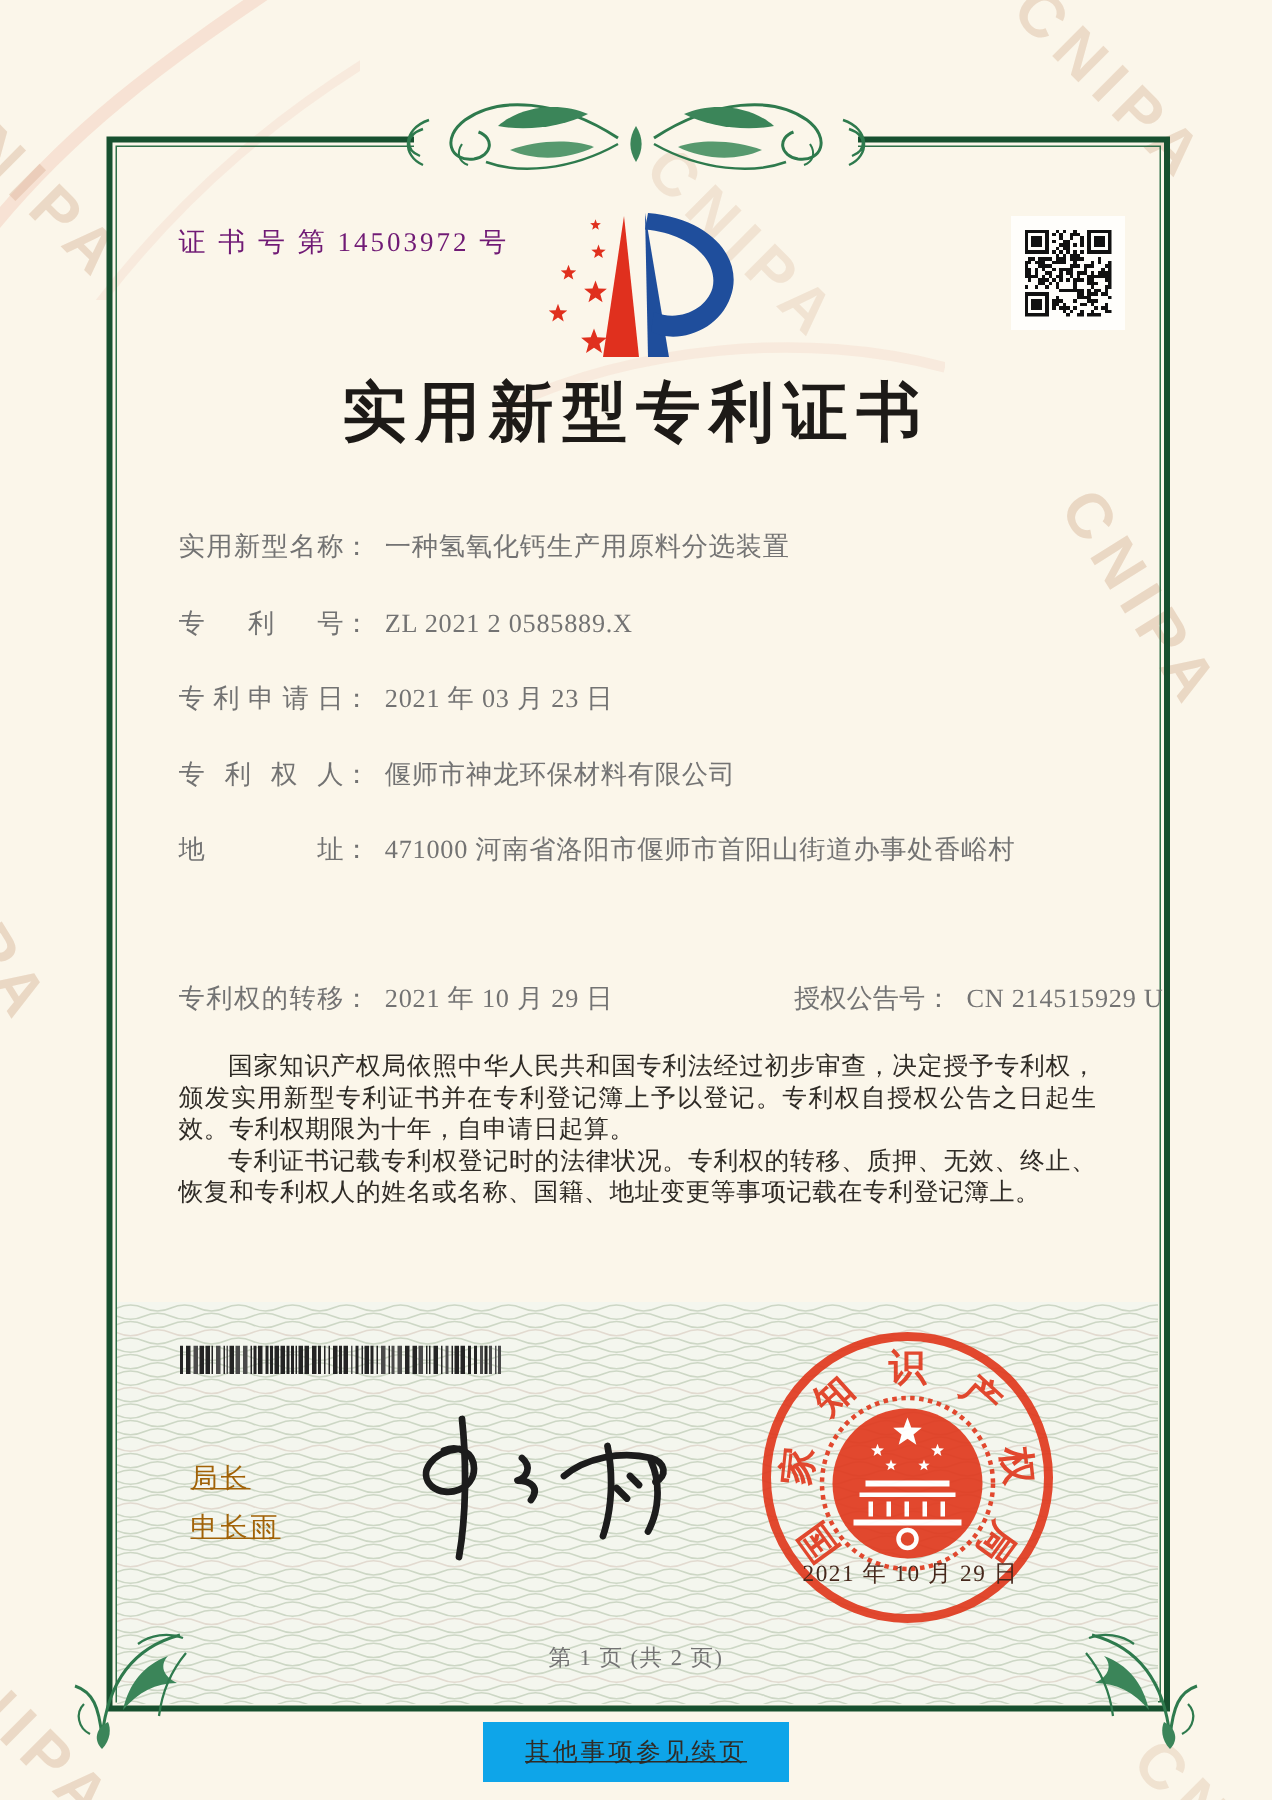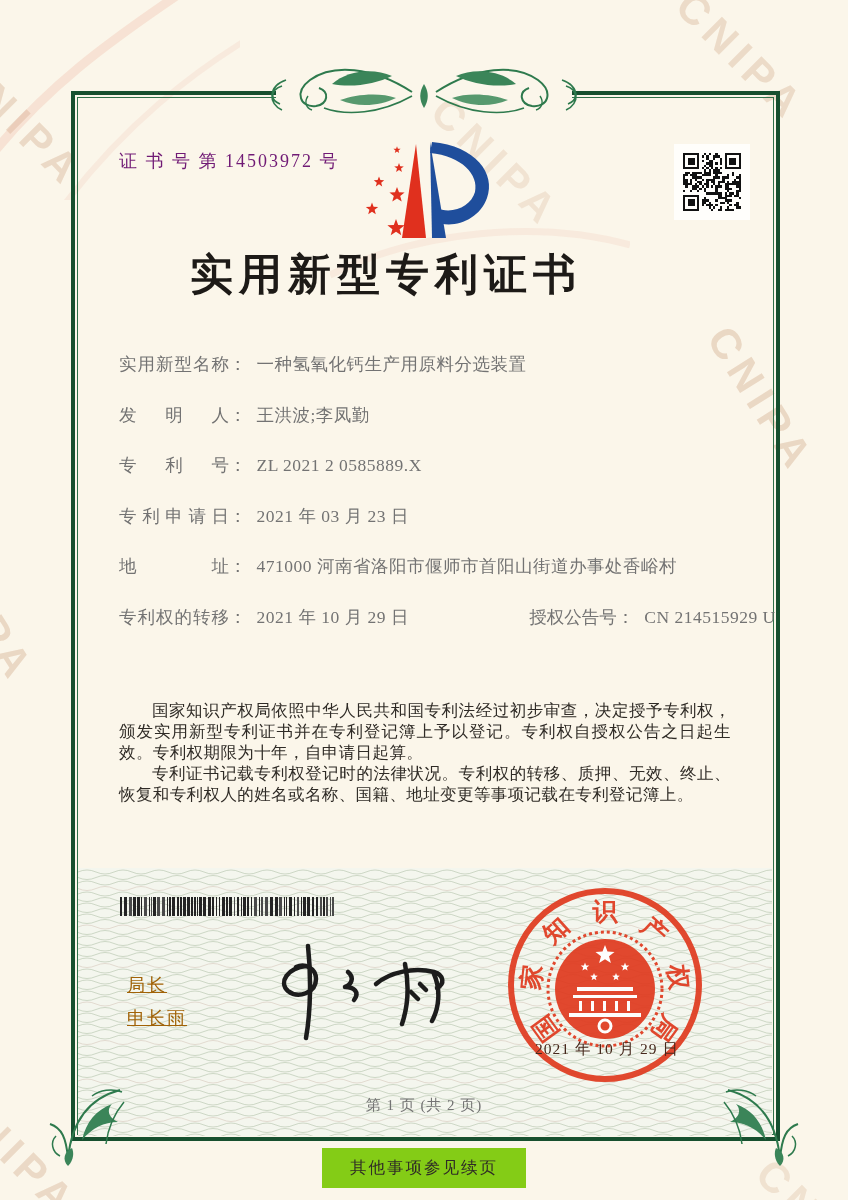--- a/index.html
+++ b/index.html
@@ -30,40 +30,40 @@
   #band{position:absolute;left:78px;top:868px;width:694px;height:268px;z-index:1;overflow:hidden;background:#f4f6ee;}
   
   #ornament-top{position:absolute;left:262px;top:56px;width:324px;height:74px;z-index:3;}
   .corner-orn{position:absolute;width:92px;height:92px;z-index:3;}
   
   .content{z-index:4;}
   #cert-no{left:119px;top:149px;font-size:18px;letter-spacing:2px;color:#701a75;}
   #logo{left:350px;top:138px;width:152px;height:115px;}
   #qr-box{left:674px;top:144px;width:76px;height:76px;background:#fffefb;display:flex;align-items:center;justify-content:center;}
   #title{
-    left:0;top:246px;width:772px;text-align:center;
+    left:0;top:246px;width:848px;text-align:center;
     font-size:43px;font-weight:bold;letter-spacing:6px;color:#1d1a17;
   }
   #field-area{left:119px;top:352px;width:620px;}
   .field-row{height:50.5px;font-size:17.5px;color:#737373;white-space:nowrap;}
   .f-label{display:inline-block;width:110px;text-align:justify;text-align-last:justify;}
   .f-colon{display:inline-block;margin-right:10px;}
   .f-value{letter-spacing:0.5px;}
-  #grant-pair{margin-left:116px;display:inline-block;}
+  #grant-pair{margin-left:116px;display:inline-block;margin-top:48px;}
   #paragraphs{left:119px;top:700px;width:612px;font-size:16.5px;line-height:21px;text-align:justify;color:#2f2b26;}
   #paragraphs p{margin:0;text-indent:2em;letter-spacing:0.4px;}
   #barcode{left:120px;top:897px;width:218px;height:19px;}
   #officer{left:127px;top:969px;font-size:18px;line-height:33px;color:#a16207;letter-spacing:2px;text-decoration:underline;}
   #signature{left:248px;top:936px;width:215px;height:108px;}
   #seal{left:503px;top:883px;width:204px;height:204px;z-index:5;}
   #seal-date{left:512px;top:1039px;width:190px;text-align:center;font-size:15.5px;color:#46281c;letter-spacing:1px;z-index:6;}
   #page-info{left:0;top:1096px;width:848px;text-align:center;font-size:15px;letter-spacing:1px;color:#737373;}
   #continuation{
     left:50%;top:1148px;transform:translateX(-50%);
-    background:#84cc16;padding:9px 28px;font-size:16.5px;letter-spacing:2px;color:#2f2b26;
+    background:#0ea5e9;padding:9px 28px;font-size:16.5px;letter-spacing:2px;color:#2f2b26;text-decoration:underline;
   }
 </style>
 </head>
 <body>
 
 <div id="watermarks">
     <span class="wm" style="left: -22px; top: 48px; transform: rotate(45deg); opacity: 0.85;">CNIPA</span>
     <span class="wm" style="left: 455px; top: 88px; transform: rotate(45deg); opacity: 0.55;">CNIPA</span>
     <span class="wm" style="left: 700px; top: -18px; transform: rotate(45deg); opacity: 0.8;">CNIPA</span>
     <span class="wm" style="left: 738px; top: 318px; transform: rotate(58deg); opacity: 0.9;">CNIPA</span>
@@ -506,23 +506,23 @@
       <rect x="20" y="24" width="1" height="1" fill="#111"></rect>
       <rect x="21" y="24" width="1" height="1" fill="#111"></rect>
     </svg>
 </div>
 
 <div id="title" class="abs content">实用新型专利证书</div>
 
 <div id="field-area" class="abs content">
   <div id="field-rows">
       <div class="field-row"><span class="f-label">实用新型名称</span><span class="f-colon">：</span><span class="f-value">一种氢氧化钙生产用原料分选装置</span></div>
-      <div class="field-row"><span class="f-label">发明人</span><span class="f-colon">：</span><span class="f-value">王洪波;李凤勤</span></div>
       <div class="field-row"><span class="f-label">专利号</span><span class="f-colon">：</span><span class="f-value">ZL 2021 2 0585889.X</span></div>
       <div class="field-row"><span class="f-label">专利申请日</span><span class="f-colon">：</span><span class="f-value">2021 年 03 月 23 日</span></div>
+      <div class="field-row"><span class="f-label">专利权人</span><span class="f-colon">：</span><span class="f-value">偃师市神龙环保材料有限公司</span></div>
       <div class="field-row"><span class="f-label">地址</span><span class="f-colon">：</span><span class="f-value">471000  河南省洛阳市偃师市首阳山街道办事处香峪村</span></div>
     </div>
   <div class="field-row">
     <span class="f-label">专利权的转移</span><span class="f-colon">：</span><span class="f-value">2021 年 10 月 29 日</span>
     <span id="grant-pair">
       <span>授权公告号</span><span class="f-colon">：</span><span class="f-value">CN 214515929 U</span>
     </span>
   </div>
 </div>
 

